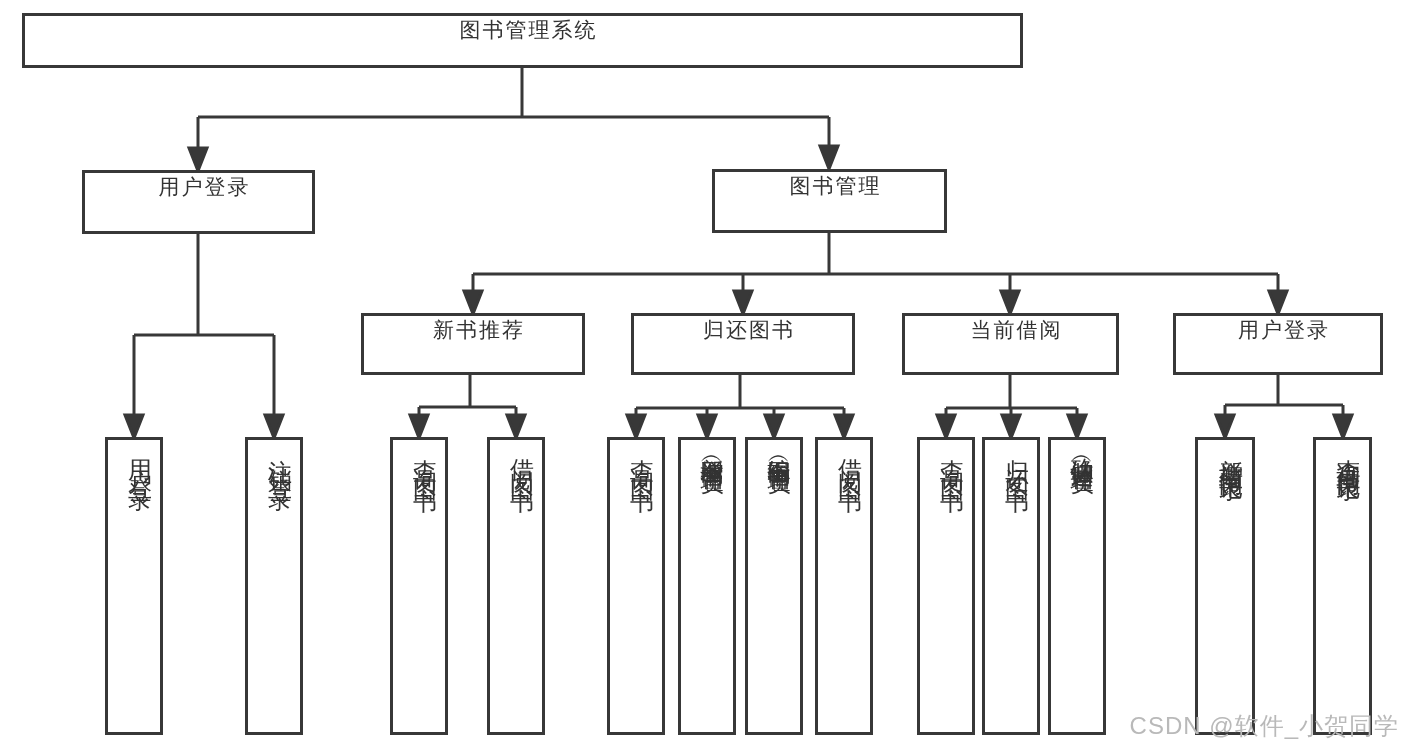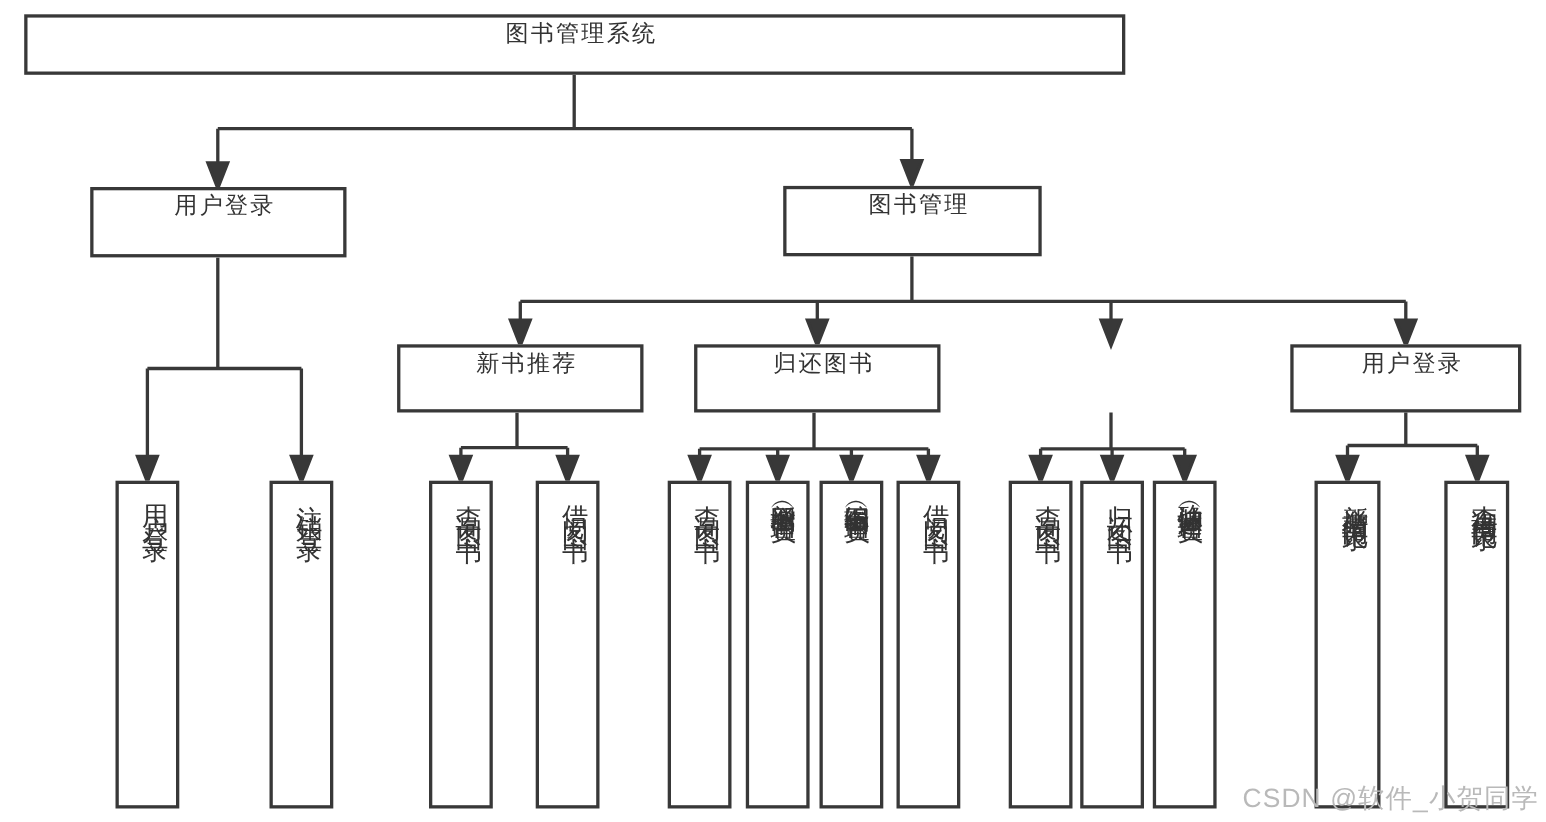--- a/index.html
+++ b/index.html
@@ -114,20 +114,23 @@
   <div class="node lvl2b">
     <span class="hlabel">图书管理</span>
   </div>
 
   <div class="node lvl3" style="left:361px">
     <span class="hlabel">新书推荐</span>
   </div>
   <div class="node lvl3" style="left:631px">
     <span class="hlabel">归还图书</span>
   </div>
+  <div class="node lvl3" style="left:902px;width:217px">
+    <span class="hlabel">当前借阅</span>
+  </div>
   <div class="node lvl3" style="left:1173px;width:210px">
     <span class="hlabel">用户登录</span>
   </div>
 
   <div class="node leaf" style="left:105px">
     <span class="vtext lf-short">用户登录</span>
   </div>
   <div class="node leaf" style="left:245px">
     <span class="vtext lf-short">注销登录</span>
   </div>

